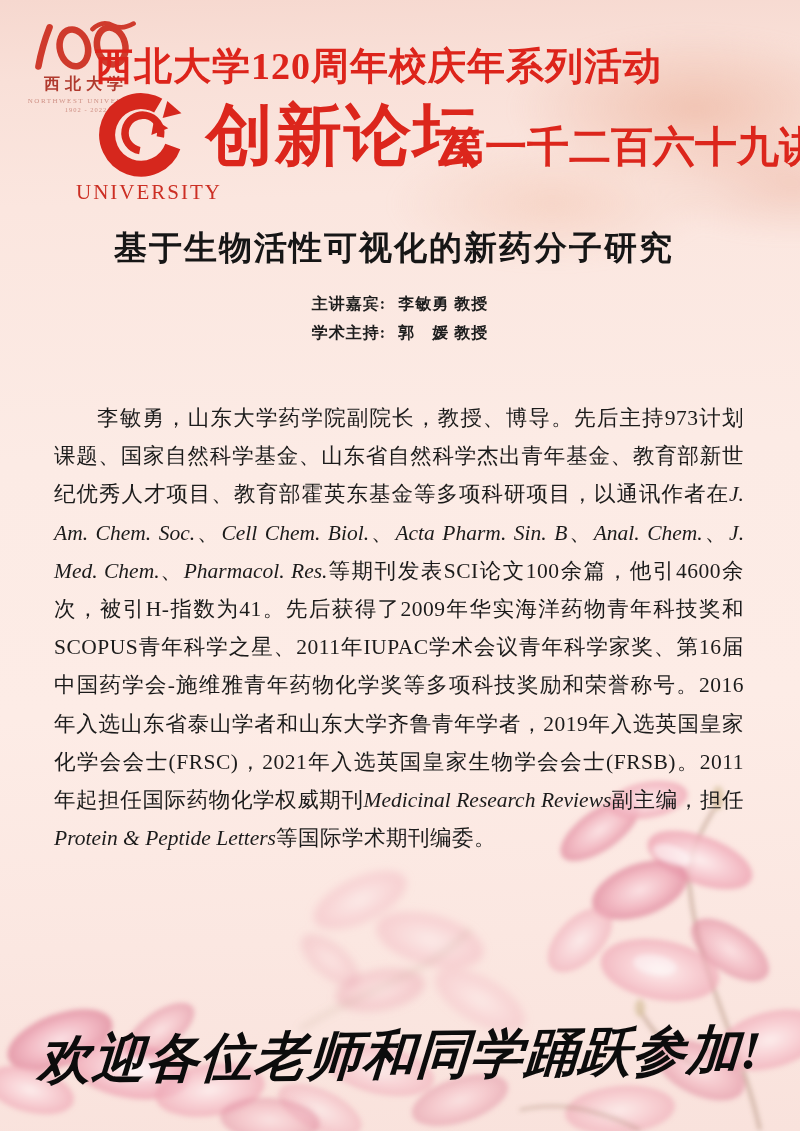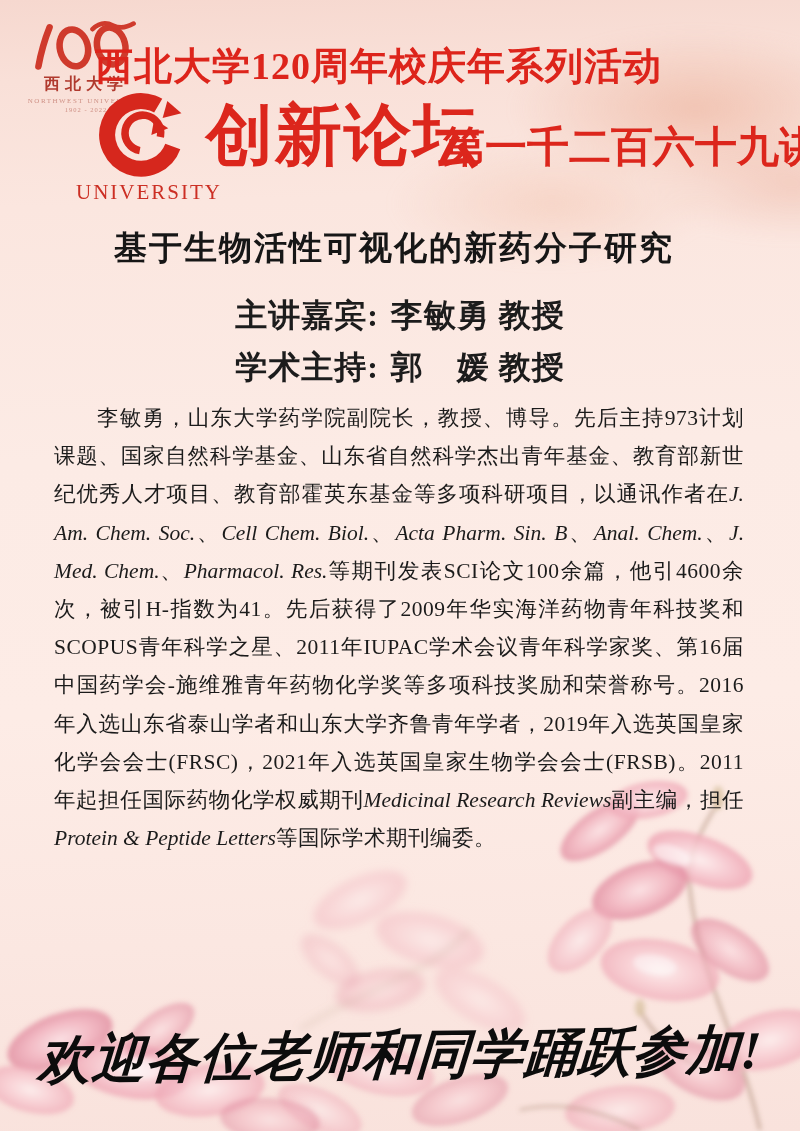--- a/index.html
+++ b/index.html
@@ -39,26 +39,26 @@
   .forum-session{
     position:absolute;left:443px;top:119px;font-size:42px;font-weight:800;color:#dc261c;
     letter-spacing:0px;white-space:nowrap;font-family:"Liberation Sans","DejaVu Sans",sans-serif;
   }
   
   .main-title{
     position:absolute;left:0;right:12px;top:226px;text-align:center;
     font-size:33px;font-weight:600;color:#161616;letter-spacing:2px;white-space:nowrap;
   }
   .person-line{
-    position:absolute;left:0;right:0;text-align:center;font-size:32px;font-weight:600;
+    position:absolute;left:0;right:0;text-align:center;font-size:16px;font-weight:600;
     color:#1c1c1c;letter-spacing:1px;white-space:nowrap;
   }
   .person-line .lbl{margin-right:12px;}
   .guest{top:294px;}
-  .host{top:346px;}
+  .host{top:323px;}
   .bio{
     position:absolute;left:38px;right:40px;top:383px;margin:16px;
     font-size:21.5px;line-height:38.2px;color:#1b1b1b;text-align:justify;
     text-indent:2em;letter-spacing:0.5px;
   }
   .bio .it{font-style:italic;letter-spacing:0;}
   
   .details{position:absolute;left:133px;top:860px;}
   .detail-row{display:flex;font-size:23px;font-weight:700;color:#141414;line-height:38.6px;letter-spacing:1px;}
   .detail-row .dl{margin-right:14px;white-space:nowrap;}

